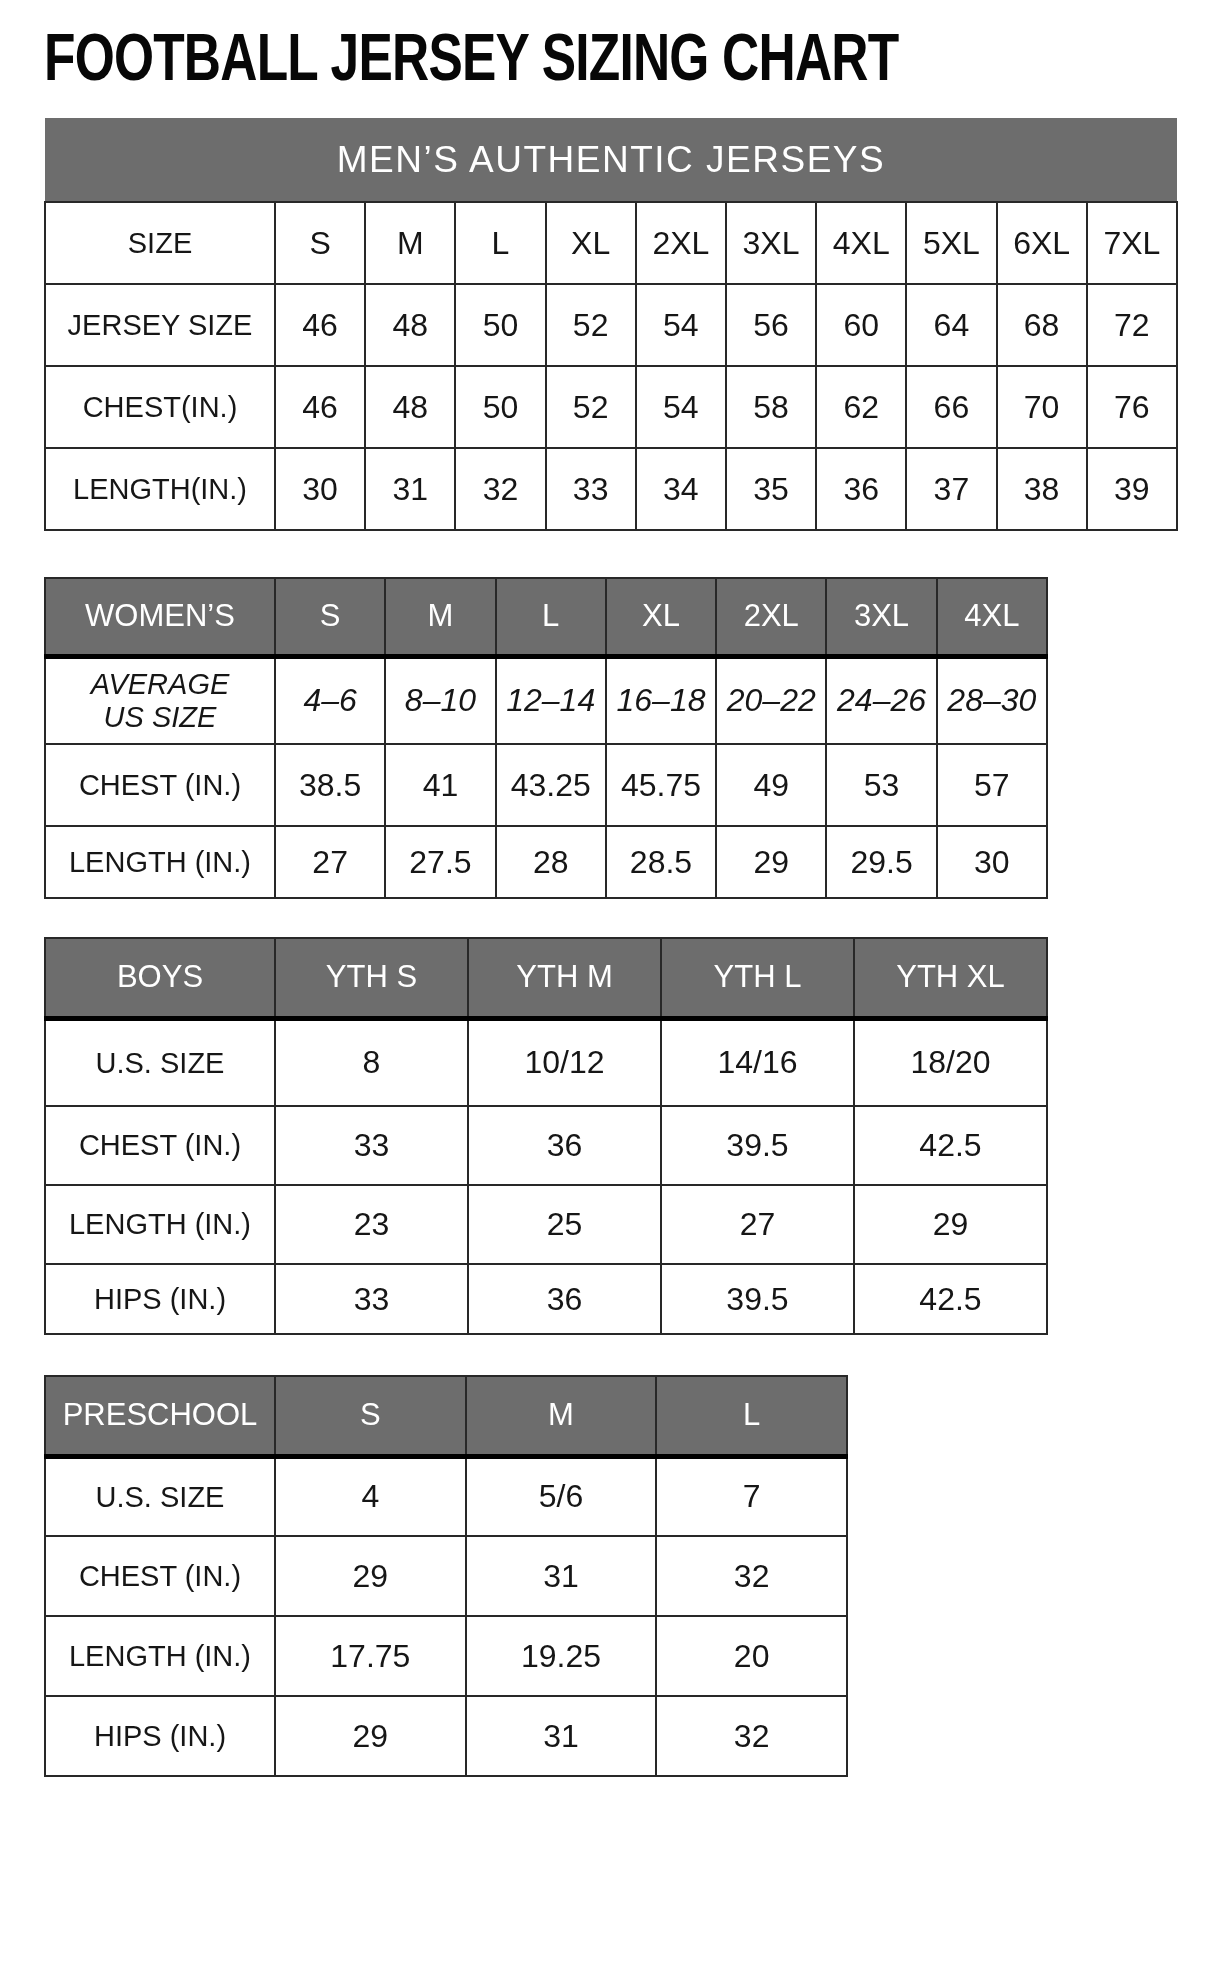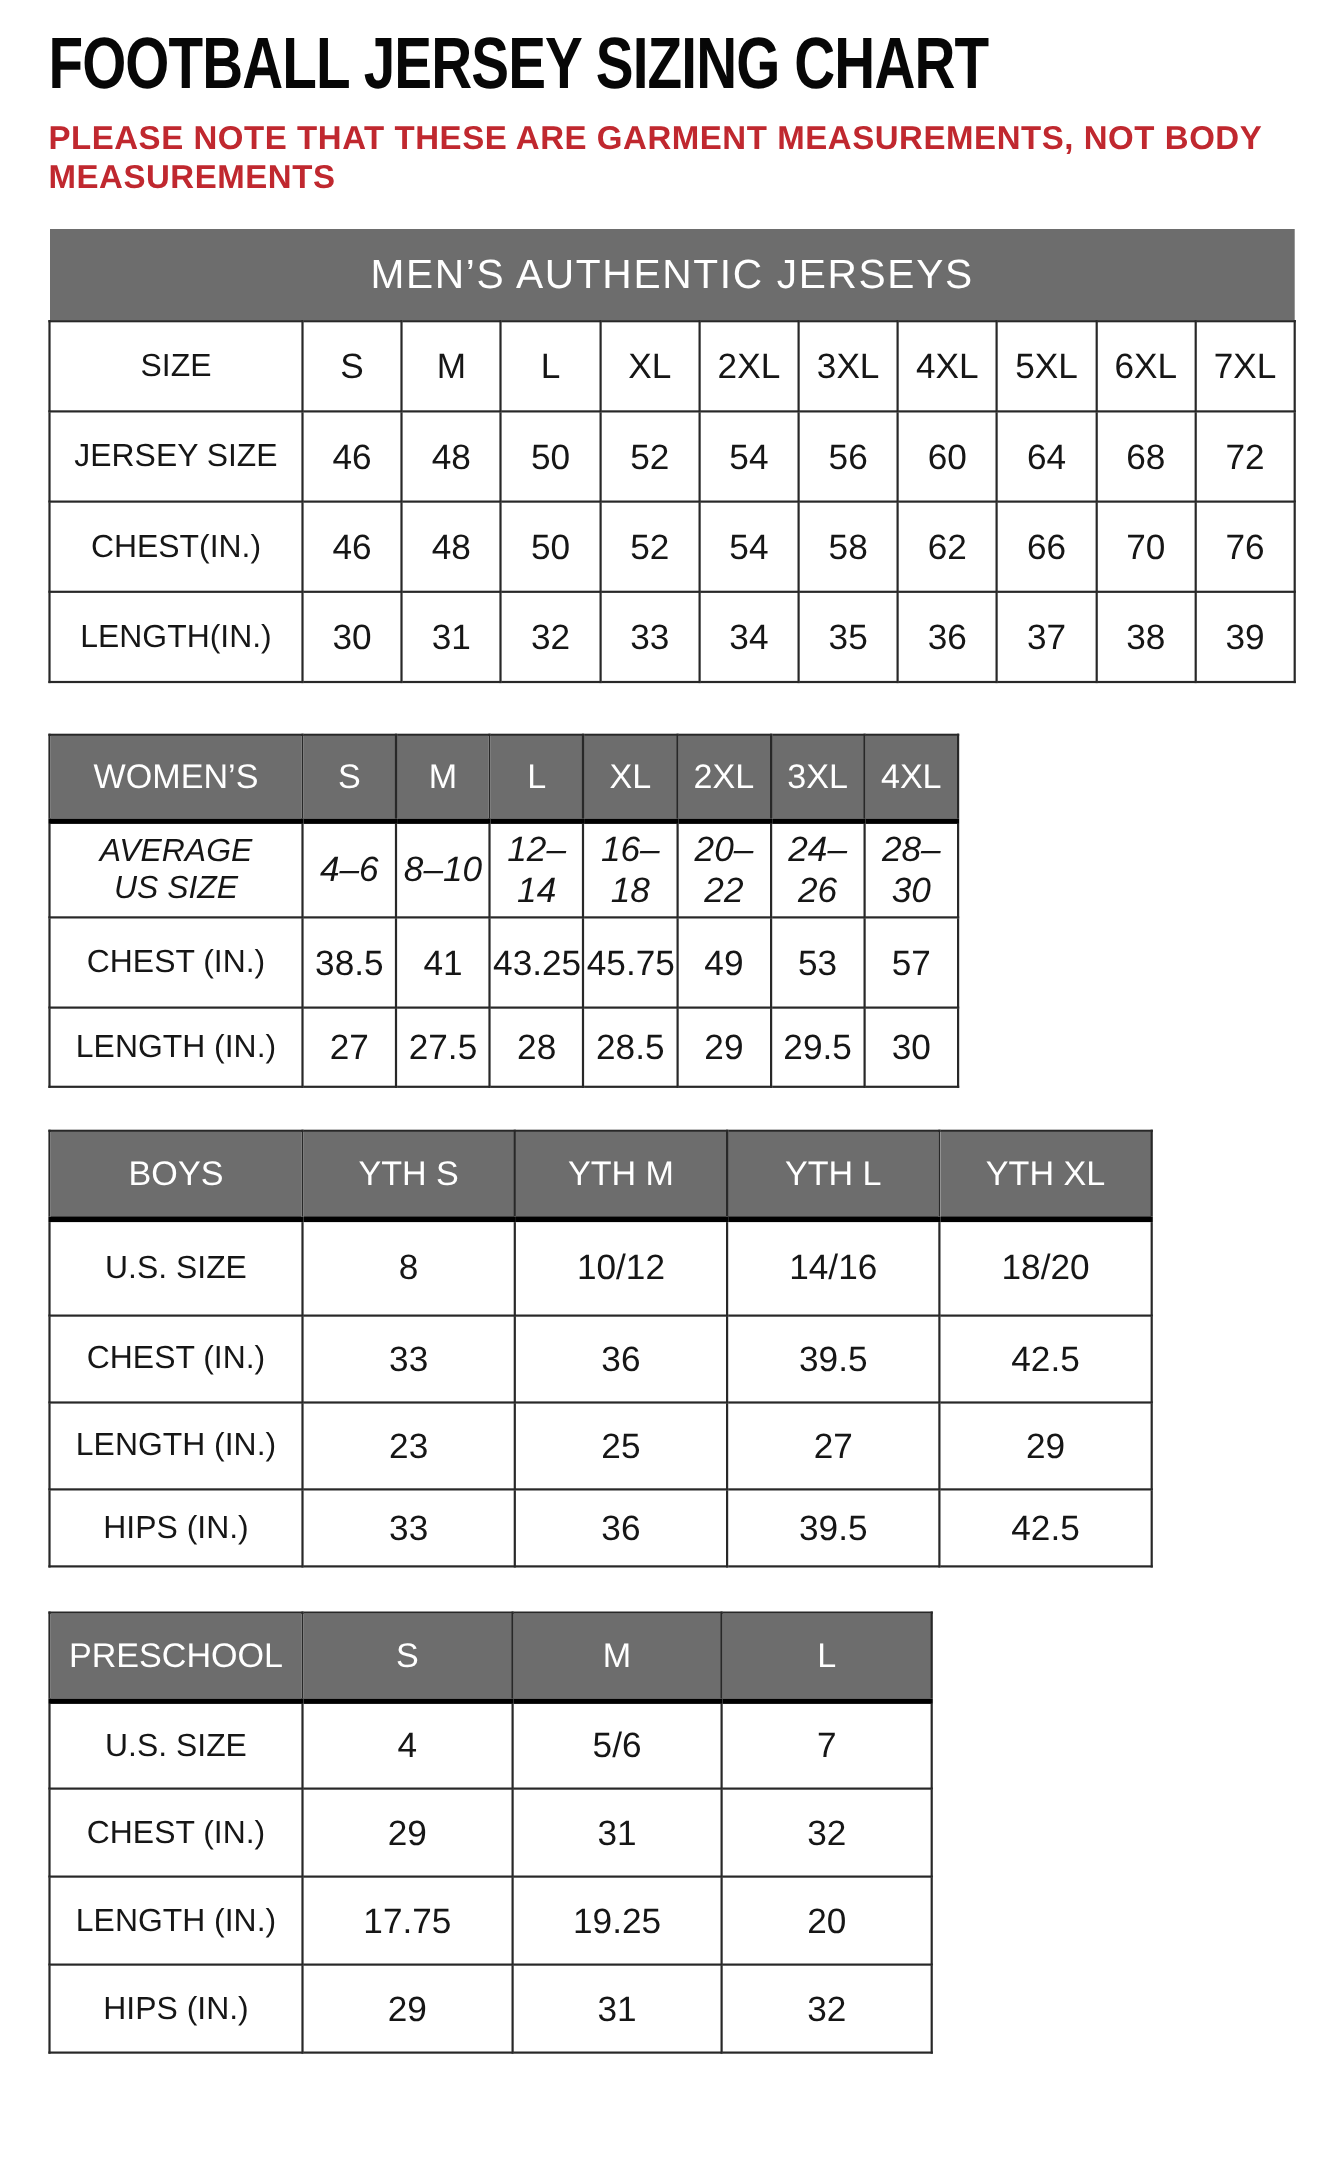--- a/index.html
+++ b/index.html
@@ -64,21 +64,21 @@
     font-size:31px;
   }
 
   
   table.mens{width:1134px;margin-top:28px;border-radius:19px;}
   table.mens tr{height:82px;}
   table.mens tr.caption-row{height:84px;}
   col.c-label{width:230px;}
 
   
-  table.womens{width:828px;margin-top:46px;}
+  table.womens{width:1004px;margin-top:46px;}
   table.womens tr{height:82px;}
   table.womens tr.header-row{height:78px;}
   table.womens tr:nth-child(2){height:88px;font-style:italic;}
   table.womens tr:last-child{height:72px;}
 
   
   table.boys{width:1004px;margin-top:38px;}
   table.boys tr{height:79px;}
   table.boys tr.header-row{height:80px;}
   table.boys tr:nth-child(2){height:88px;}
@@ -87,21 +87,20 @@
   
   table.preschool{width:804px;margin-top:40px;}
   table.preschool tr{height:80px;}
 </style>
 </head>
 <body>
 
 <div class="page">
   <h1 class="title">FOOTBALL JERSEY SIZING CHART</h1>
 
-  <p class="note"><span>PLEASE NOTE THAT THESE ARE GARMENT MEASUREMENTS, NOT BODY</span><br><span>MEASUREMENTS</span></p>
 
   <section>
       <table class="sizing-table mens">
         <colgroup>
           <col class="c-label">
           <col>
           <col>
           <col>
           <col>
           <col>

